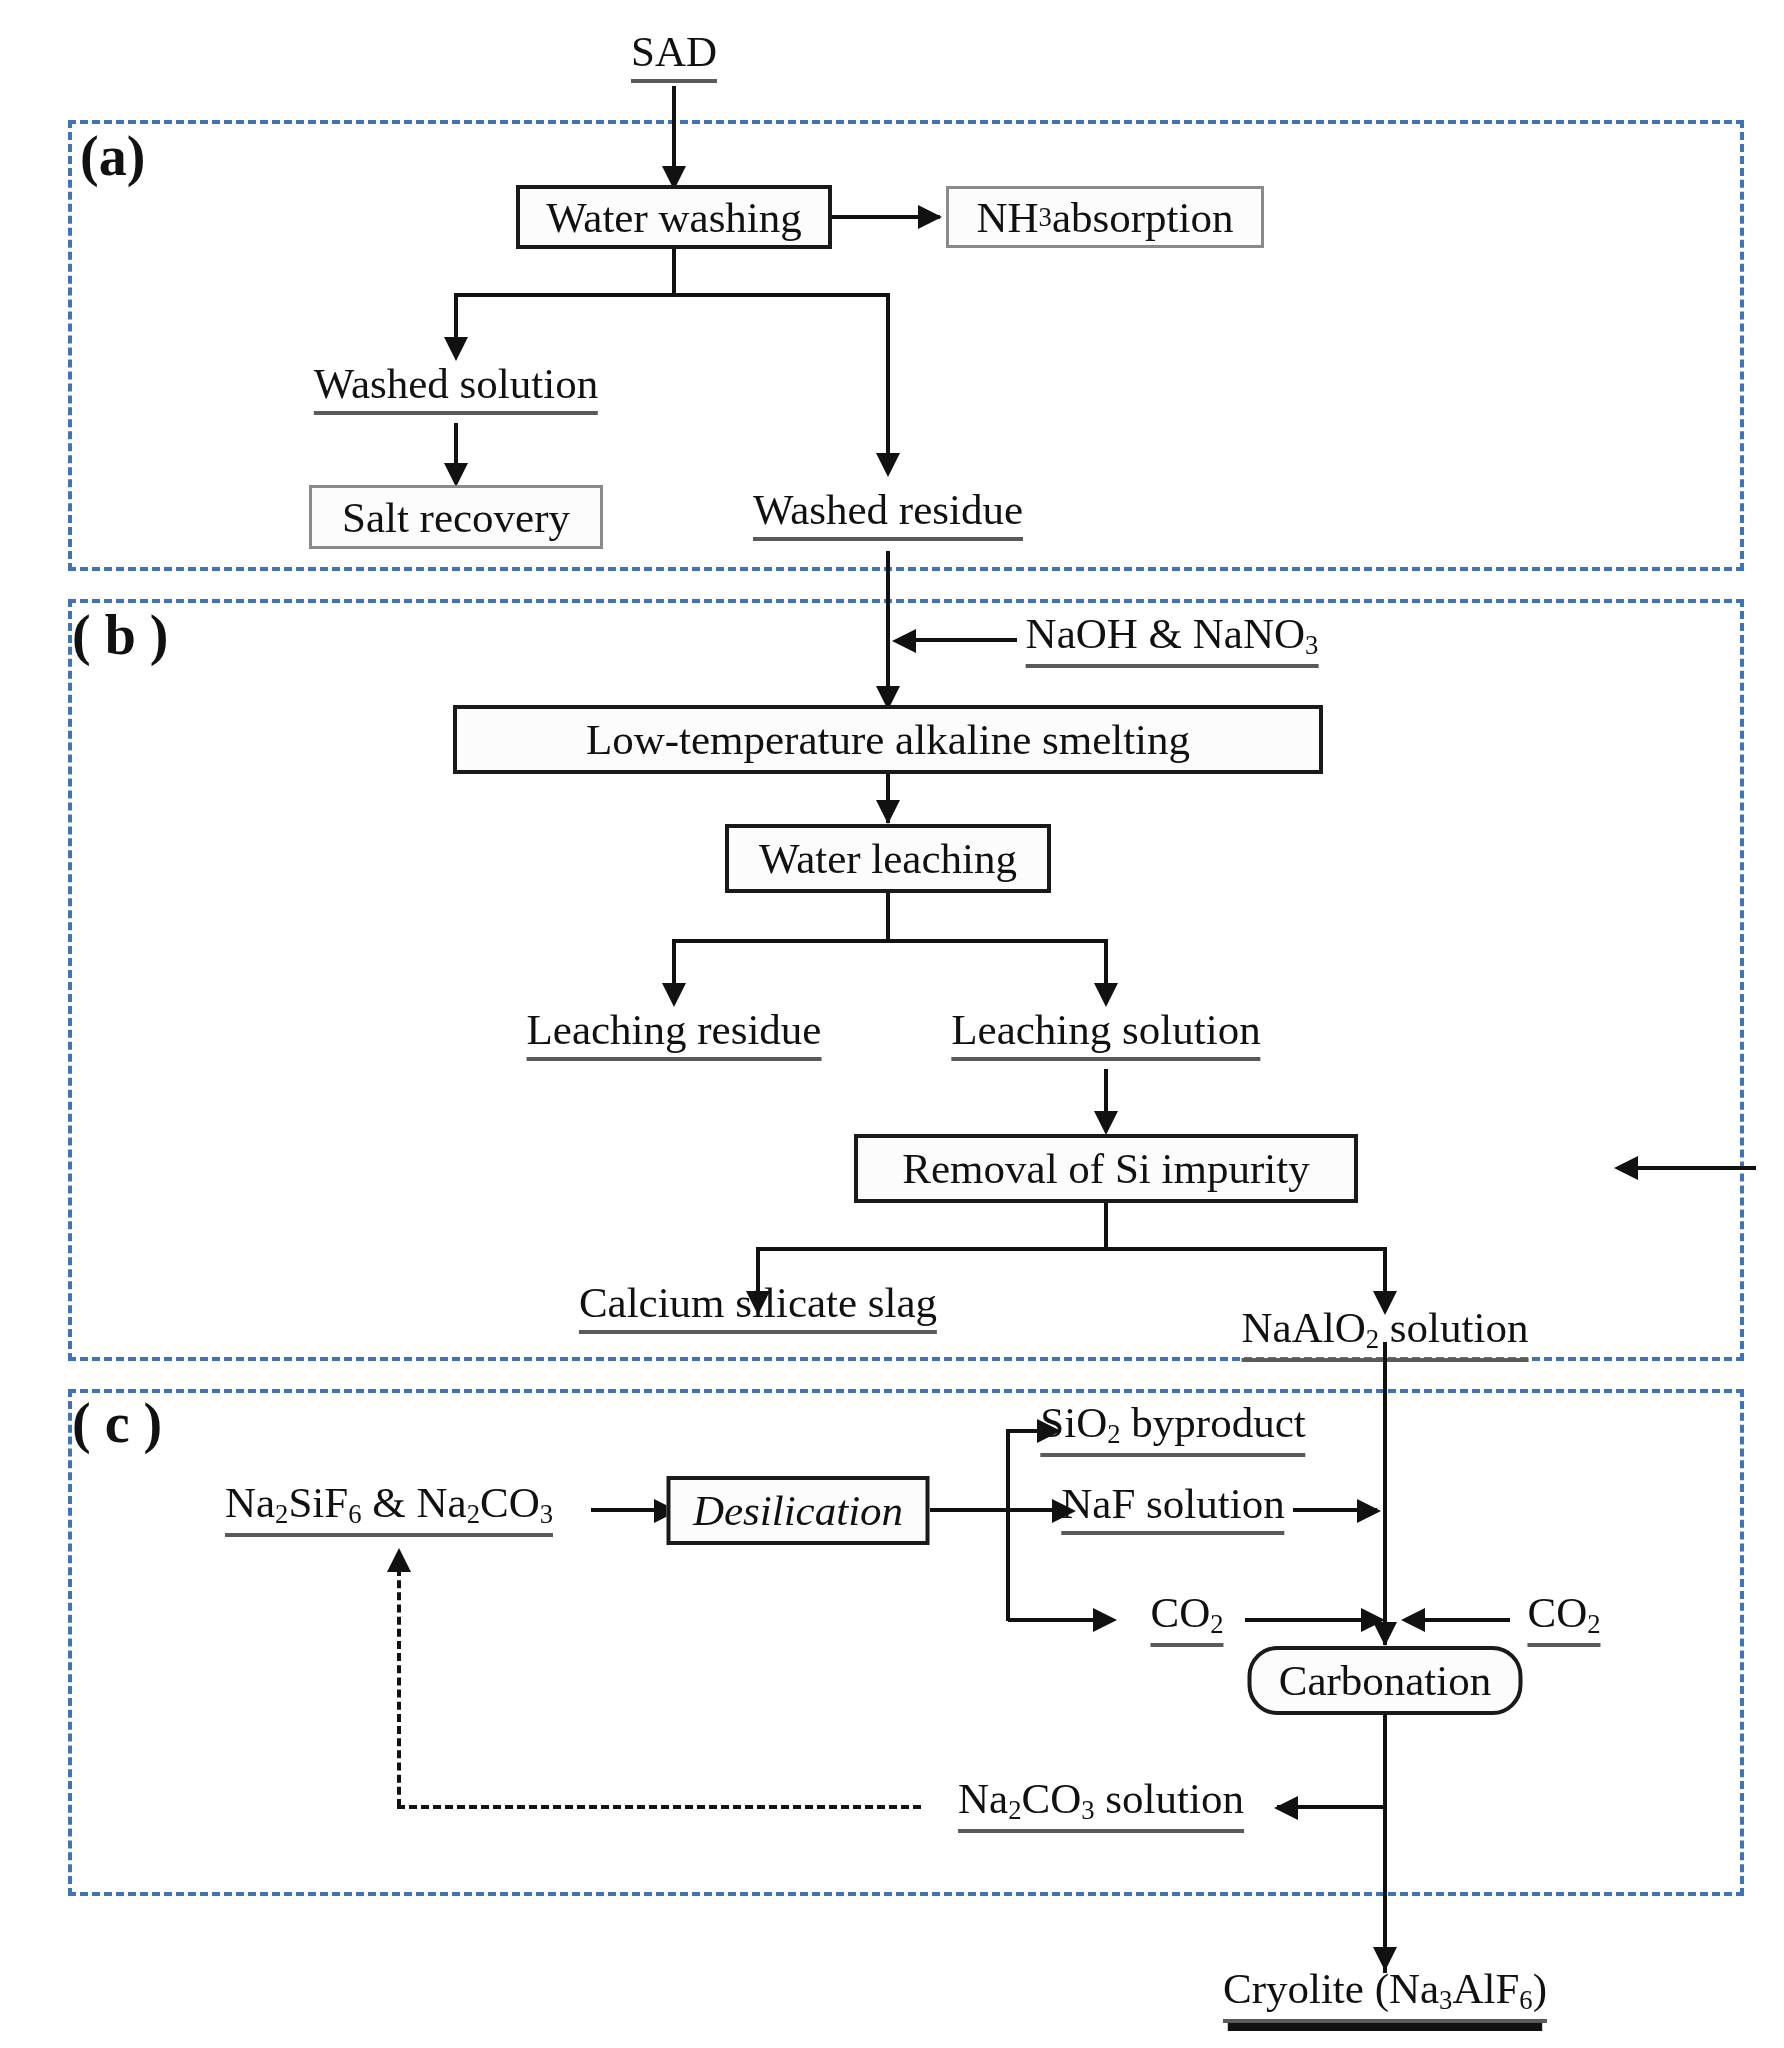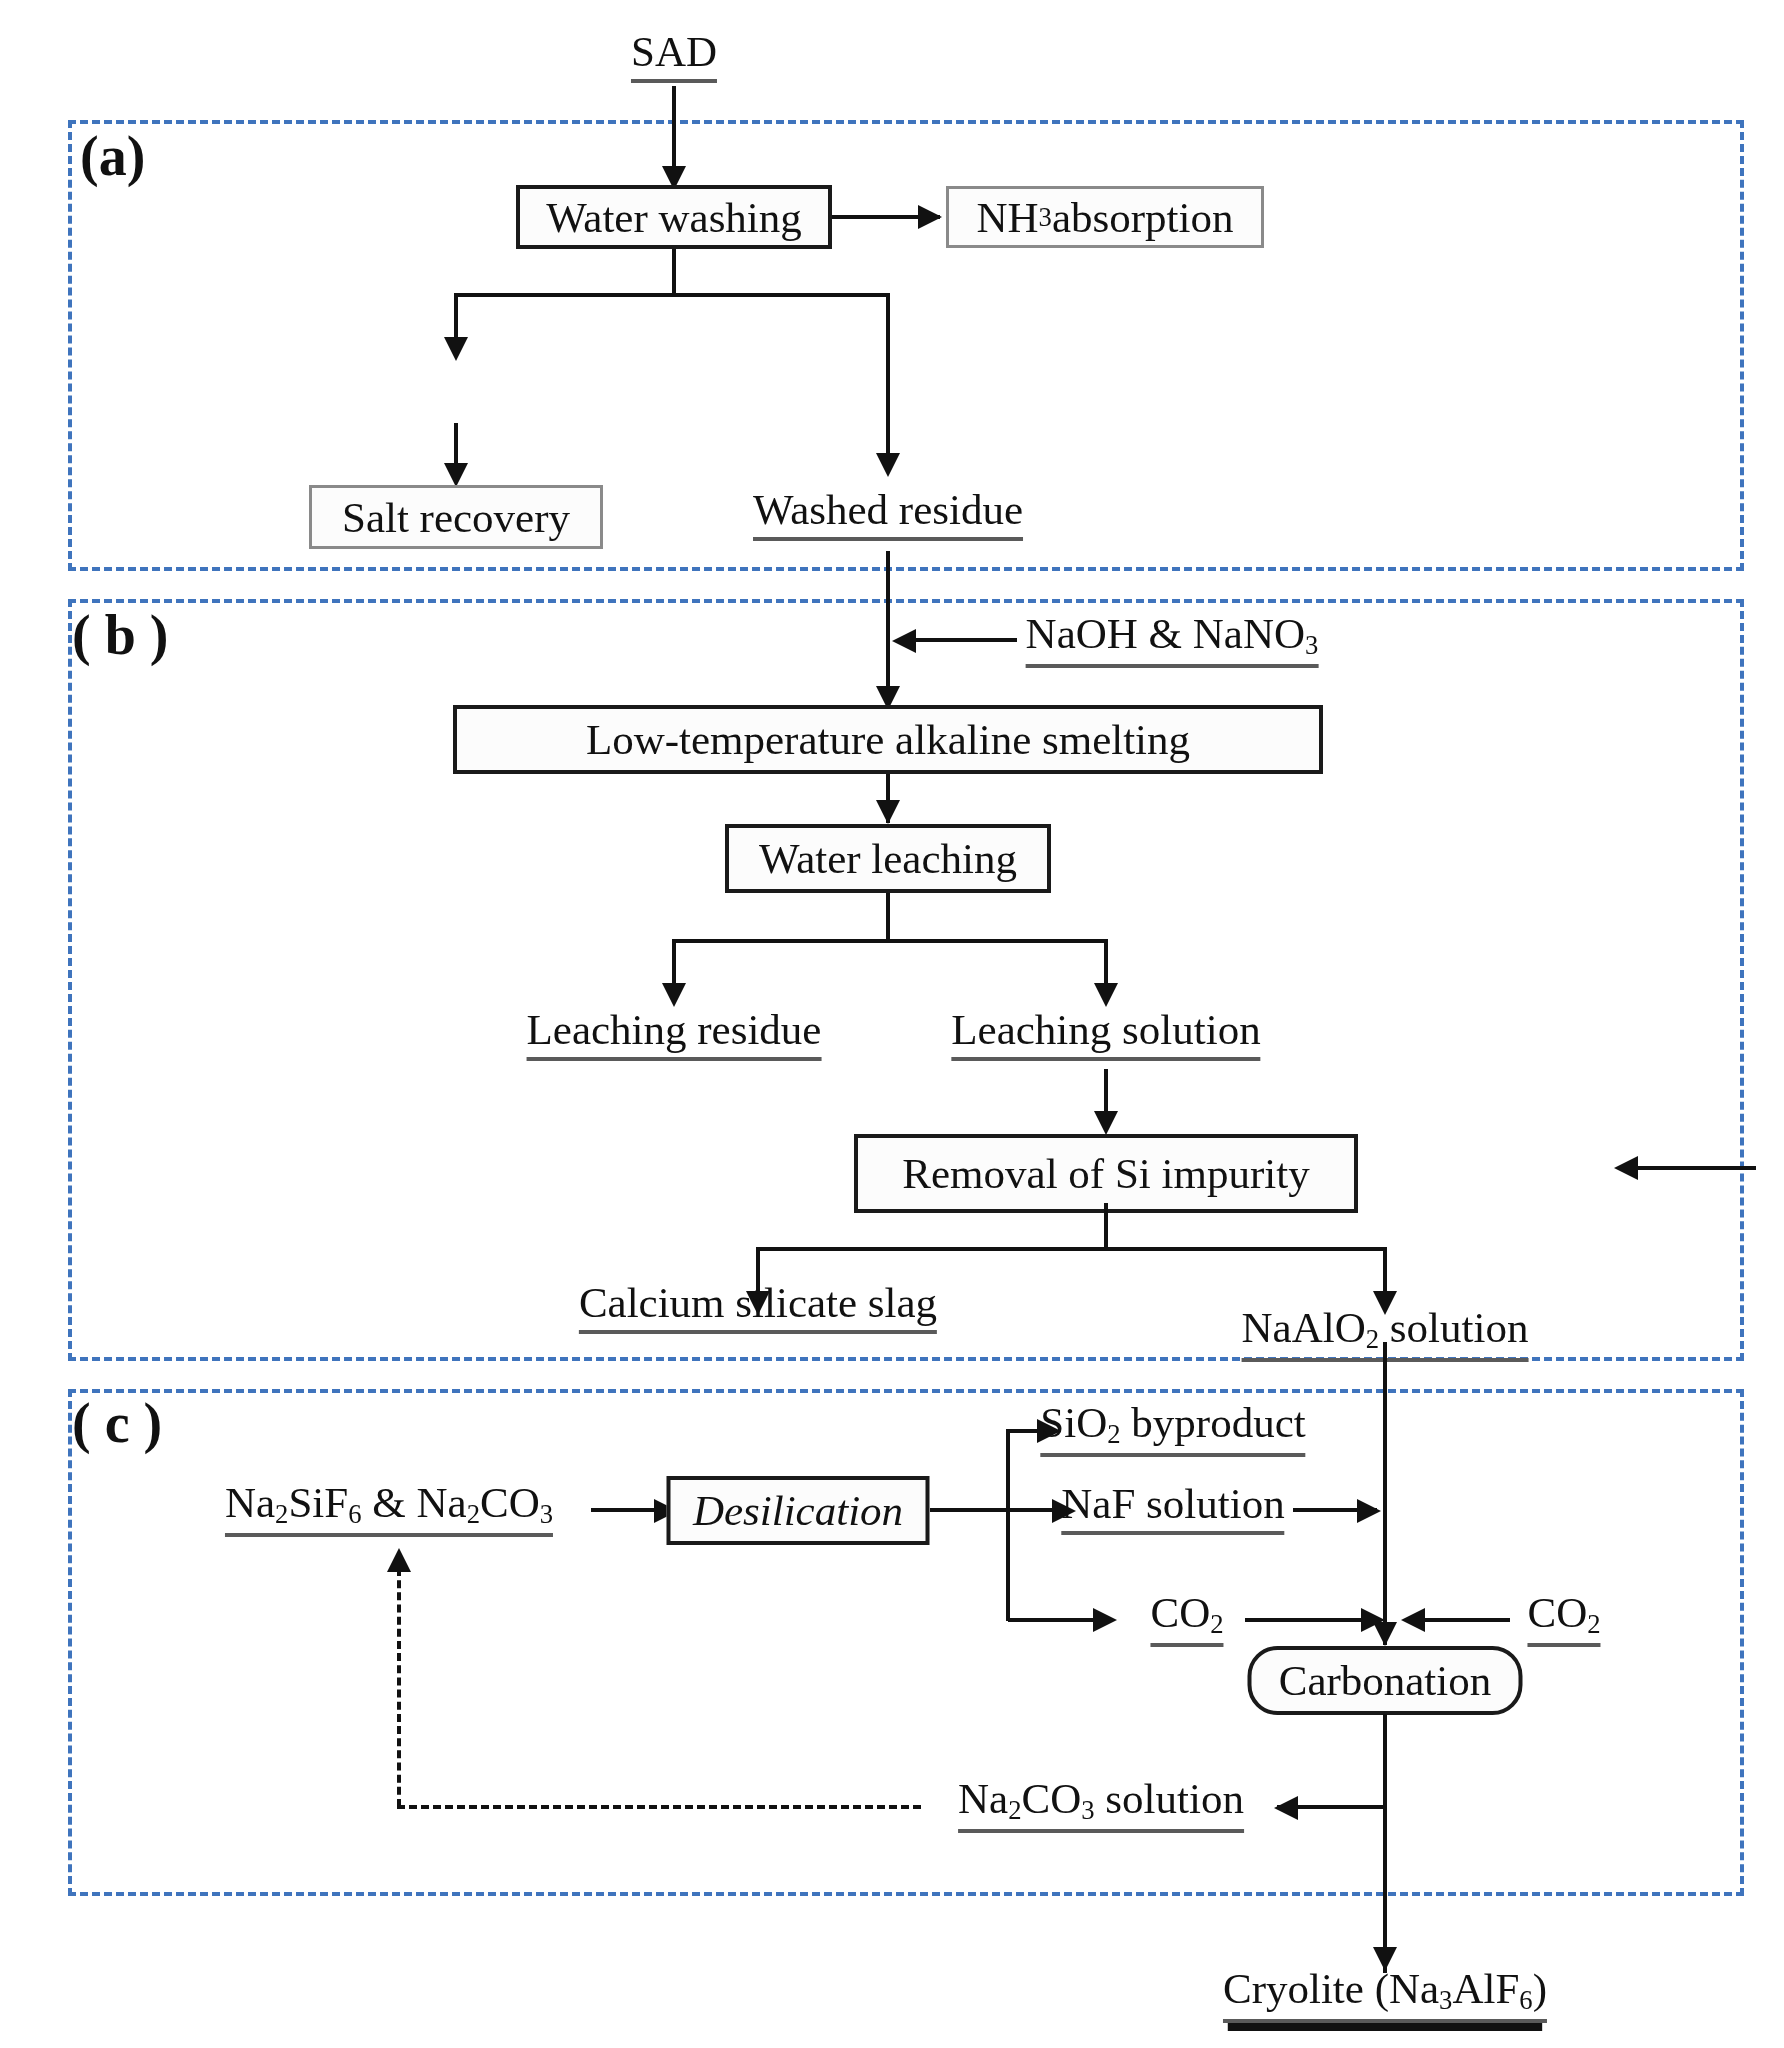--- a/index.html
+++ b/index.html
@@ -123,20 +123,21 @@
   <div class="arrow-r" style="left:918px;top:217px;"></div>
   <div class="pbox light" style="left:1105px;top:186px;width:318px;height:62px;">NH<sub>3</sub> absorption</div>
 
   <div class="vline" style="left:674px;top:249px;width:4px;height:46px;"></div>
   <div class="hline" style="left:455px;top:293px;width:435px;"></div>
   <div class="vline" style="left:456px;top:293px;height:48px;"></div>
   <div class="arrow-d" style="left:456px;top:337px;"></div>
   <div class="vline" style="left:888px;top:293px;height:164px;"></div>
   <div class="arrow-d" style="left:888px;top:453px;"></div>
 
+  <div class="stream" style="left:456px;top:361px;">Washed solution</div>
 
   <div class="vline" style="left:456px;top:423px;height:44px;"></div>
   <div class="arrow-d" style="left:456px;top:463px;"></div>
 
   <div class="pbox light" style="left:456px;top:485px;width:294px;height:64px;">Salt recovery</div>
 
   <div class="stream" style="left:888px;top:487px;">Washed residue</div>
 
   <div class="vline" style="left:888px;top:551px;height:160px;"></div>
   <div class="arrow-d" style="left:888px;top:686px;"></div>
@@ -158,21 +159,21 @@
   <div class="arrow-d" style="left:674px;top:983px;"></div>
   <div class="vline" style="left:1106px;top:939px;height:49px;"></div>
   <div class="arrow-d" style="left:1106px;top:983px;"></div>
 
   <div class="stream" style="left:1106px;top:1007px;">Leaching solution</div>
   <div class="stream" style="left:674px;top:1007px;">Leaching residue</div>
 
   <div class="vline" style="left:1106px;top:1069px;height:48px;"></div>
   <div class="arrow-d" style="left:1106px;top:1111px;"></div>
 
-  <div class="pbox" style="left:1106px;top:1134px;width:504px;height:79px;">Removal of Si impurity</div>
+  <div class="pbox" style="left:1106px;top:1134px;width:504px;height:69px;">Removal of Si impurity</div>
 
   <div class="hline" style="left:1636px;top:1166px;width:120px;"></div>
   <div class="arrow-l" style="left:1614px;top:1168px;"></div>
 
   <div class="vline" style="left:1106px;top:1203px;height:46px;"></div>
   <div class="hline" style="left:757px;top:1247px;width:630px;"></div>
   <div class="vline" style="left:758px;top:1247px;height:49px;"></div>
   <div class="arrow-d" style="left:758px;top:1291px;"></div>
   <div class="vline" style="left:1385px;top:1247px;height:49px;"></div>
   <div class="arrow-d" style="left:1385px;top:1291px;"></div>

